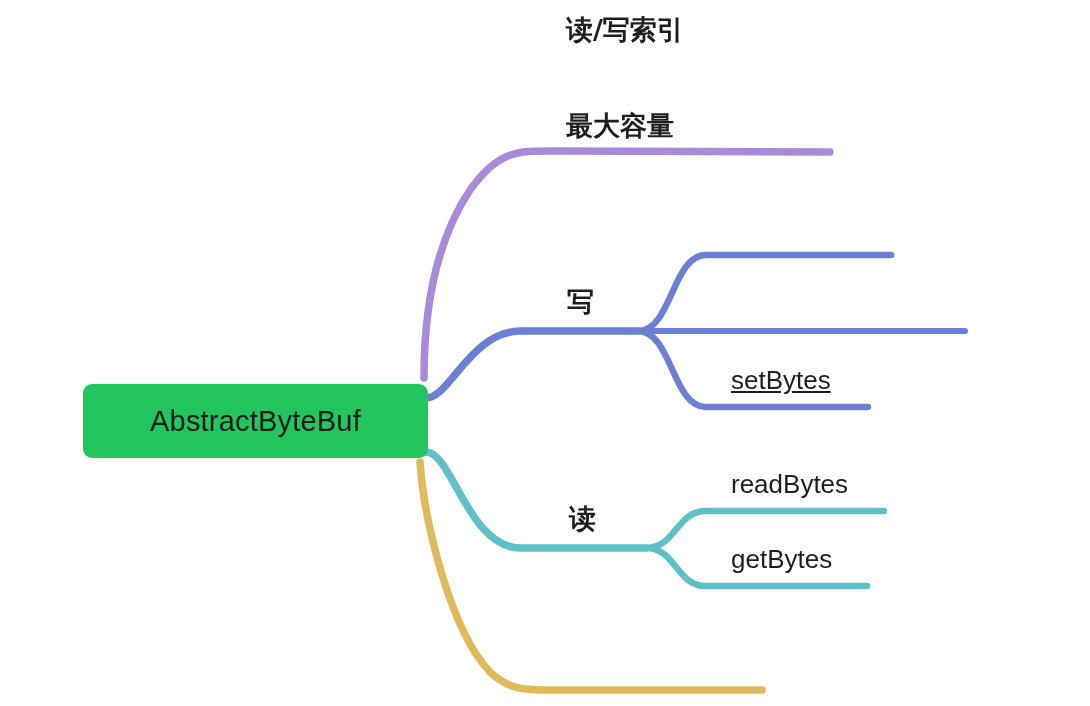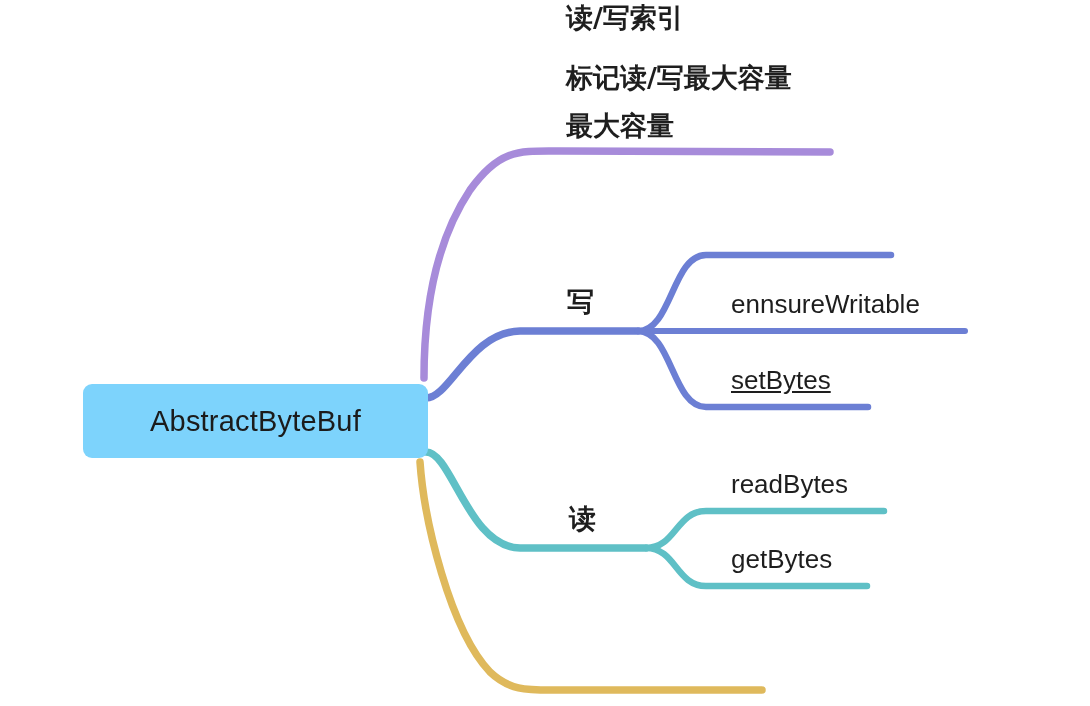--- a/index.html
+++ b/index.html
@@ -77,44 +77,38 @@
 
     <path d="M 426 452 C 452 452 468 547 520 548 L 646 548" fill="none" stroke="#5fc0c6" stroke-width="7.5" stroke-linecap="round"></path>
 
     <path d="M 646 548 C 676 548 676 511 706 511 L 884 511" fill="none" stroke="#5fc0c6" stroke-width="6.5" stroke-linecap="round"></path>
 
     <path d="M 646 548 C 676 548 676 586 706 586 L 867 586" fill="none" stroke="#5fc0c6" stroke-width="6.5" stroke-linecap="round"></path>
 
     <path d="M 420 462 C 424 520 450 630 490 672 C 510 691 528 690 556 690 L 762 690" fill="none" stroke="#dfb95c" stroke-width="7.5" stroke-linecap="round"></path>
   </svg>
 
-  <div class="root-node" style="left: 83px; top: 384px; width: 345px; height: 74px; background: #7dd3fc; color: rgb(27, 27, 27);">
+  <div class="root-node" style="left: 83px; top: 384px; width: 345px; height: 74px; background: #22c55e; color: rgb(27, 27, 27);">
     <span>AbstractByteBuf</span>
   </div>
 
-  <div class="node-label label-cn" style="left:566px; top:4px;">
+  <div class="node-label label-cn" style="left:566px; top:16px;">
     <span>读/写索引</span>
   </div>
 
-  <div class="node-label label-cn" style="left:566px; top:64px;">
-    <span>标记读/写最大容量</span>
-  </div>
 
   <div class="node-label label-cn" style="left:566px; top:112px;">
     <span>最大容量</span>
   </div>
 
   <div class="node-label label-mid" style="left:567px; top:288px;">
     <span>写</span>
   </div>
 
 
-  <div class="node-label label-en" style="left:731px; top:291px;">
-    <span>ennsureWritable</span>
-  </div>
 
   <div class="node-label label-en" style="left:731px; top:367px;text-decoration:underline;">
     <span>setBytes</span>
   </div>
 
   <div class="node-label label-mid" style="left:569px; top:505px;">
     <span>读</span>
   </div>
 
   <div class="node-label label-en" style="left:731px; top:471px;">

